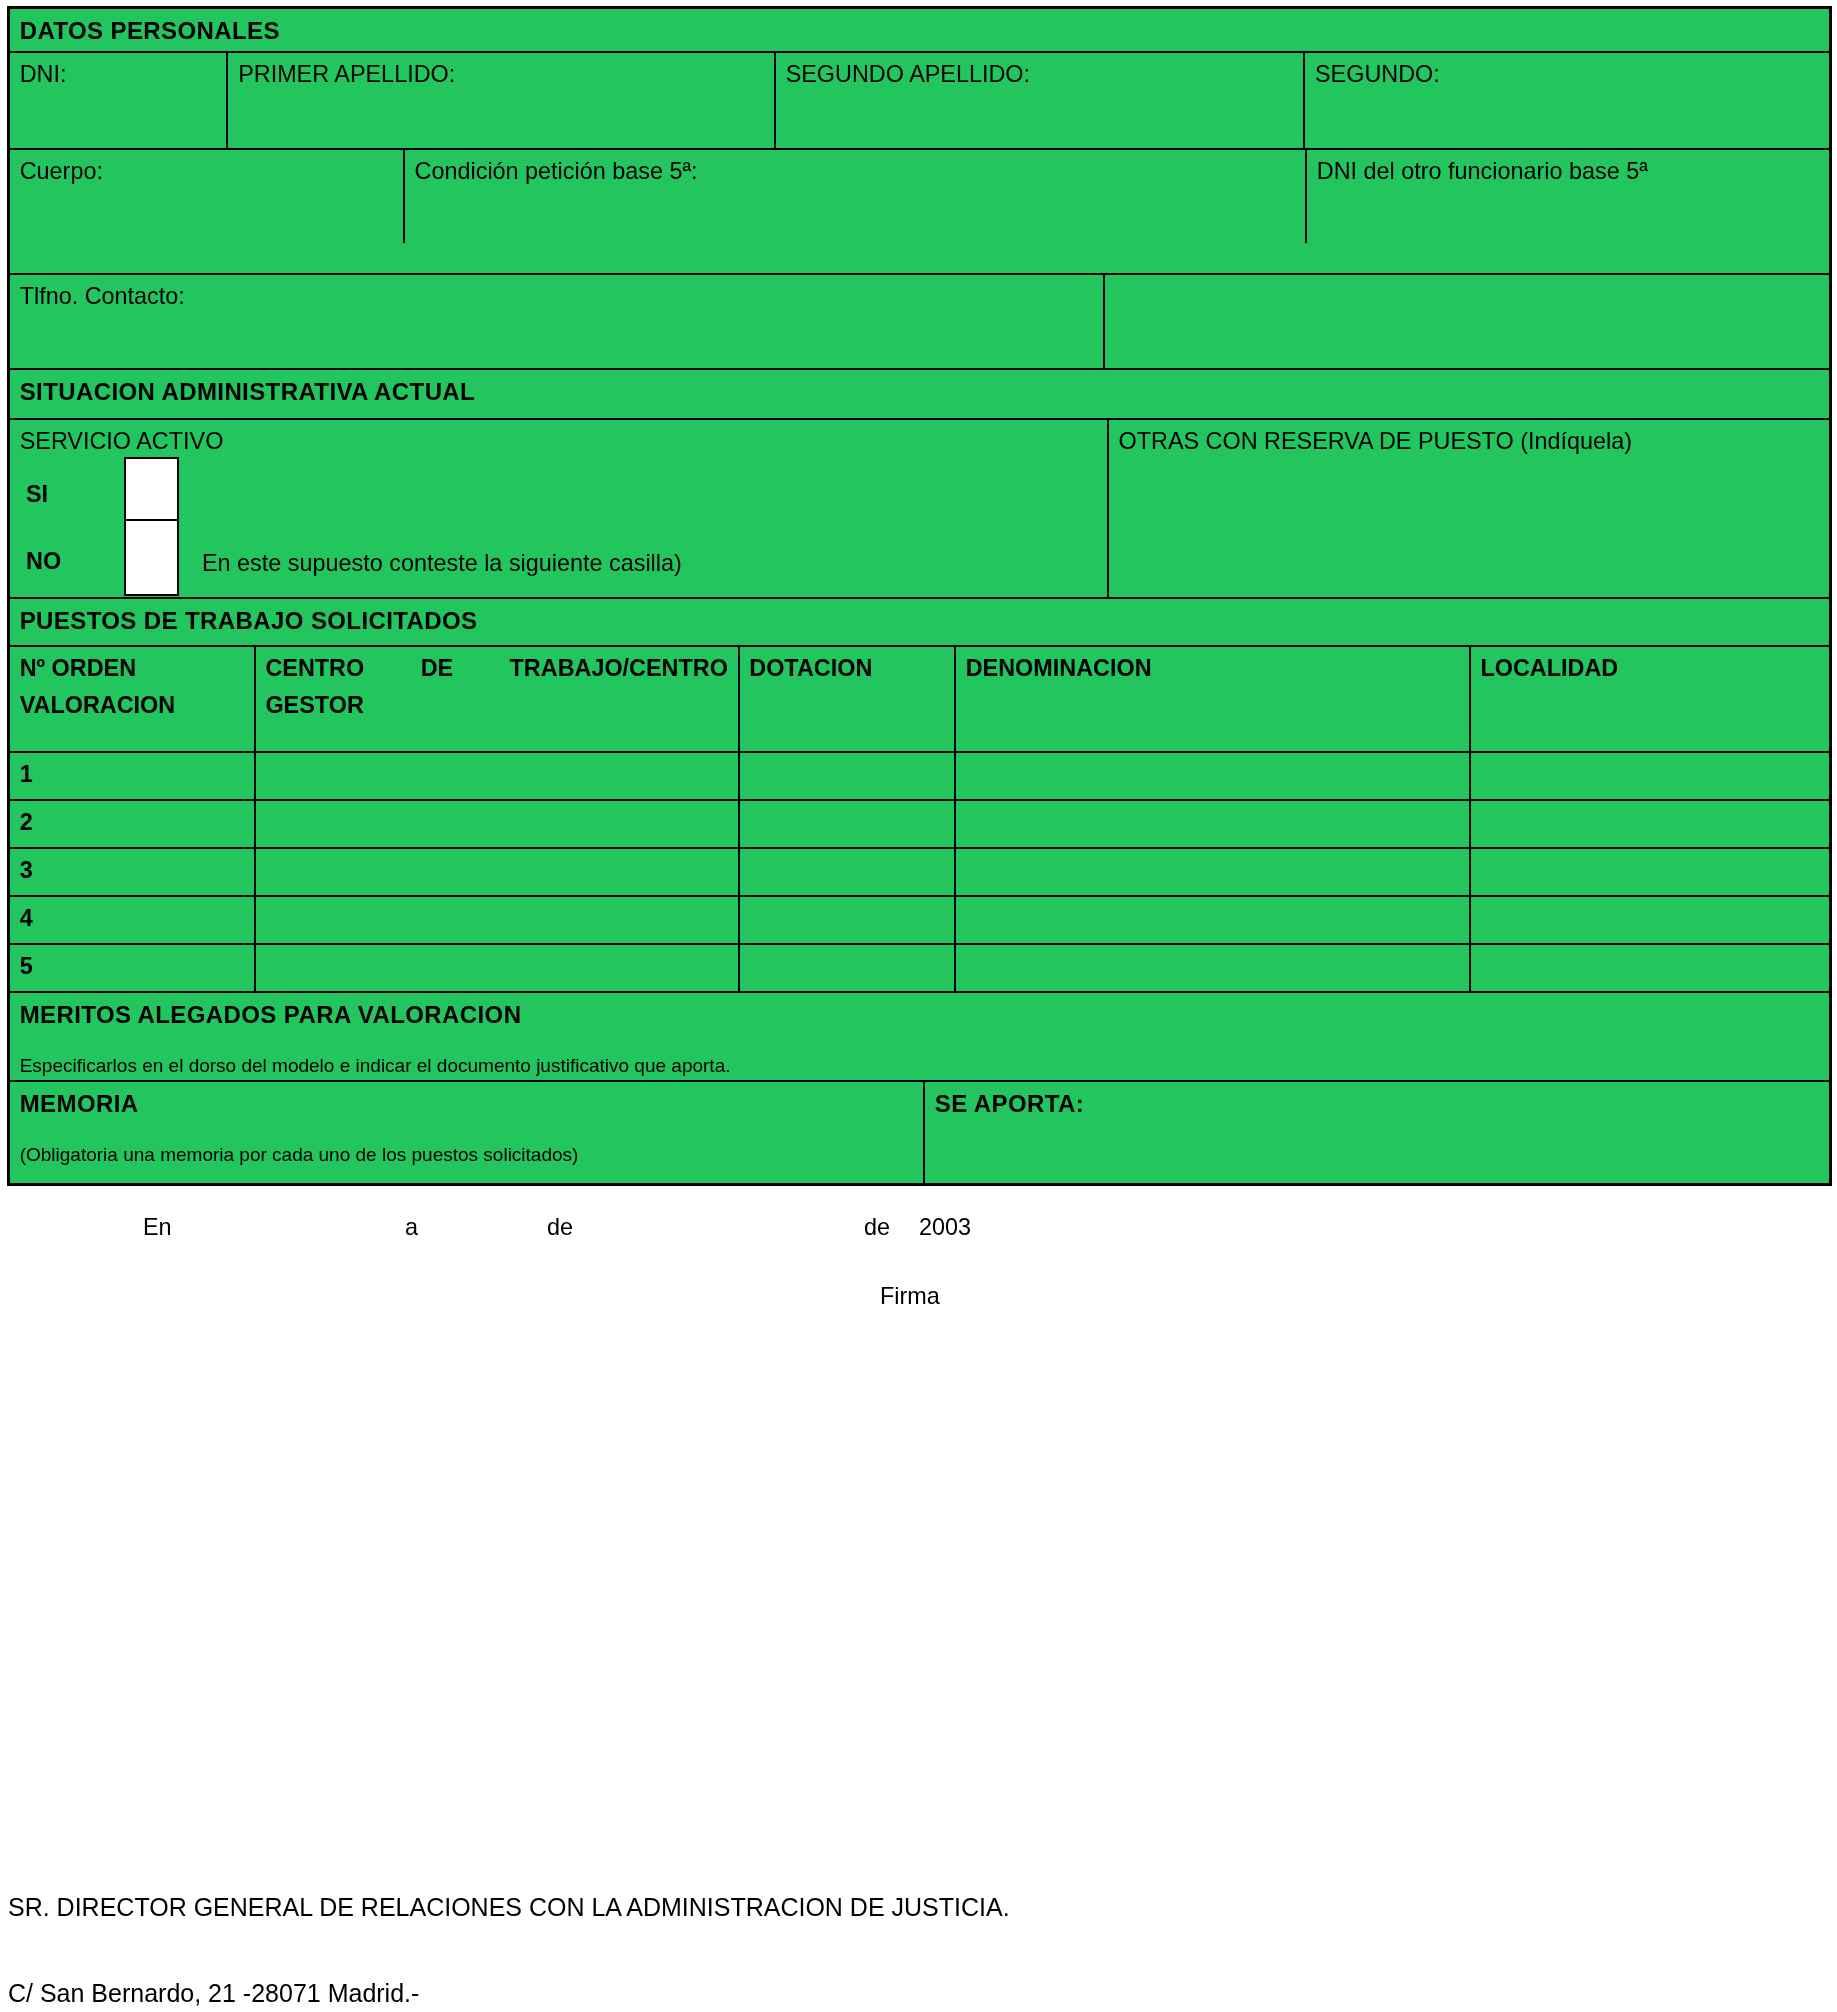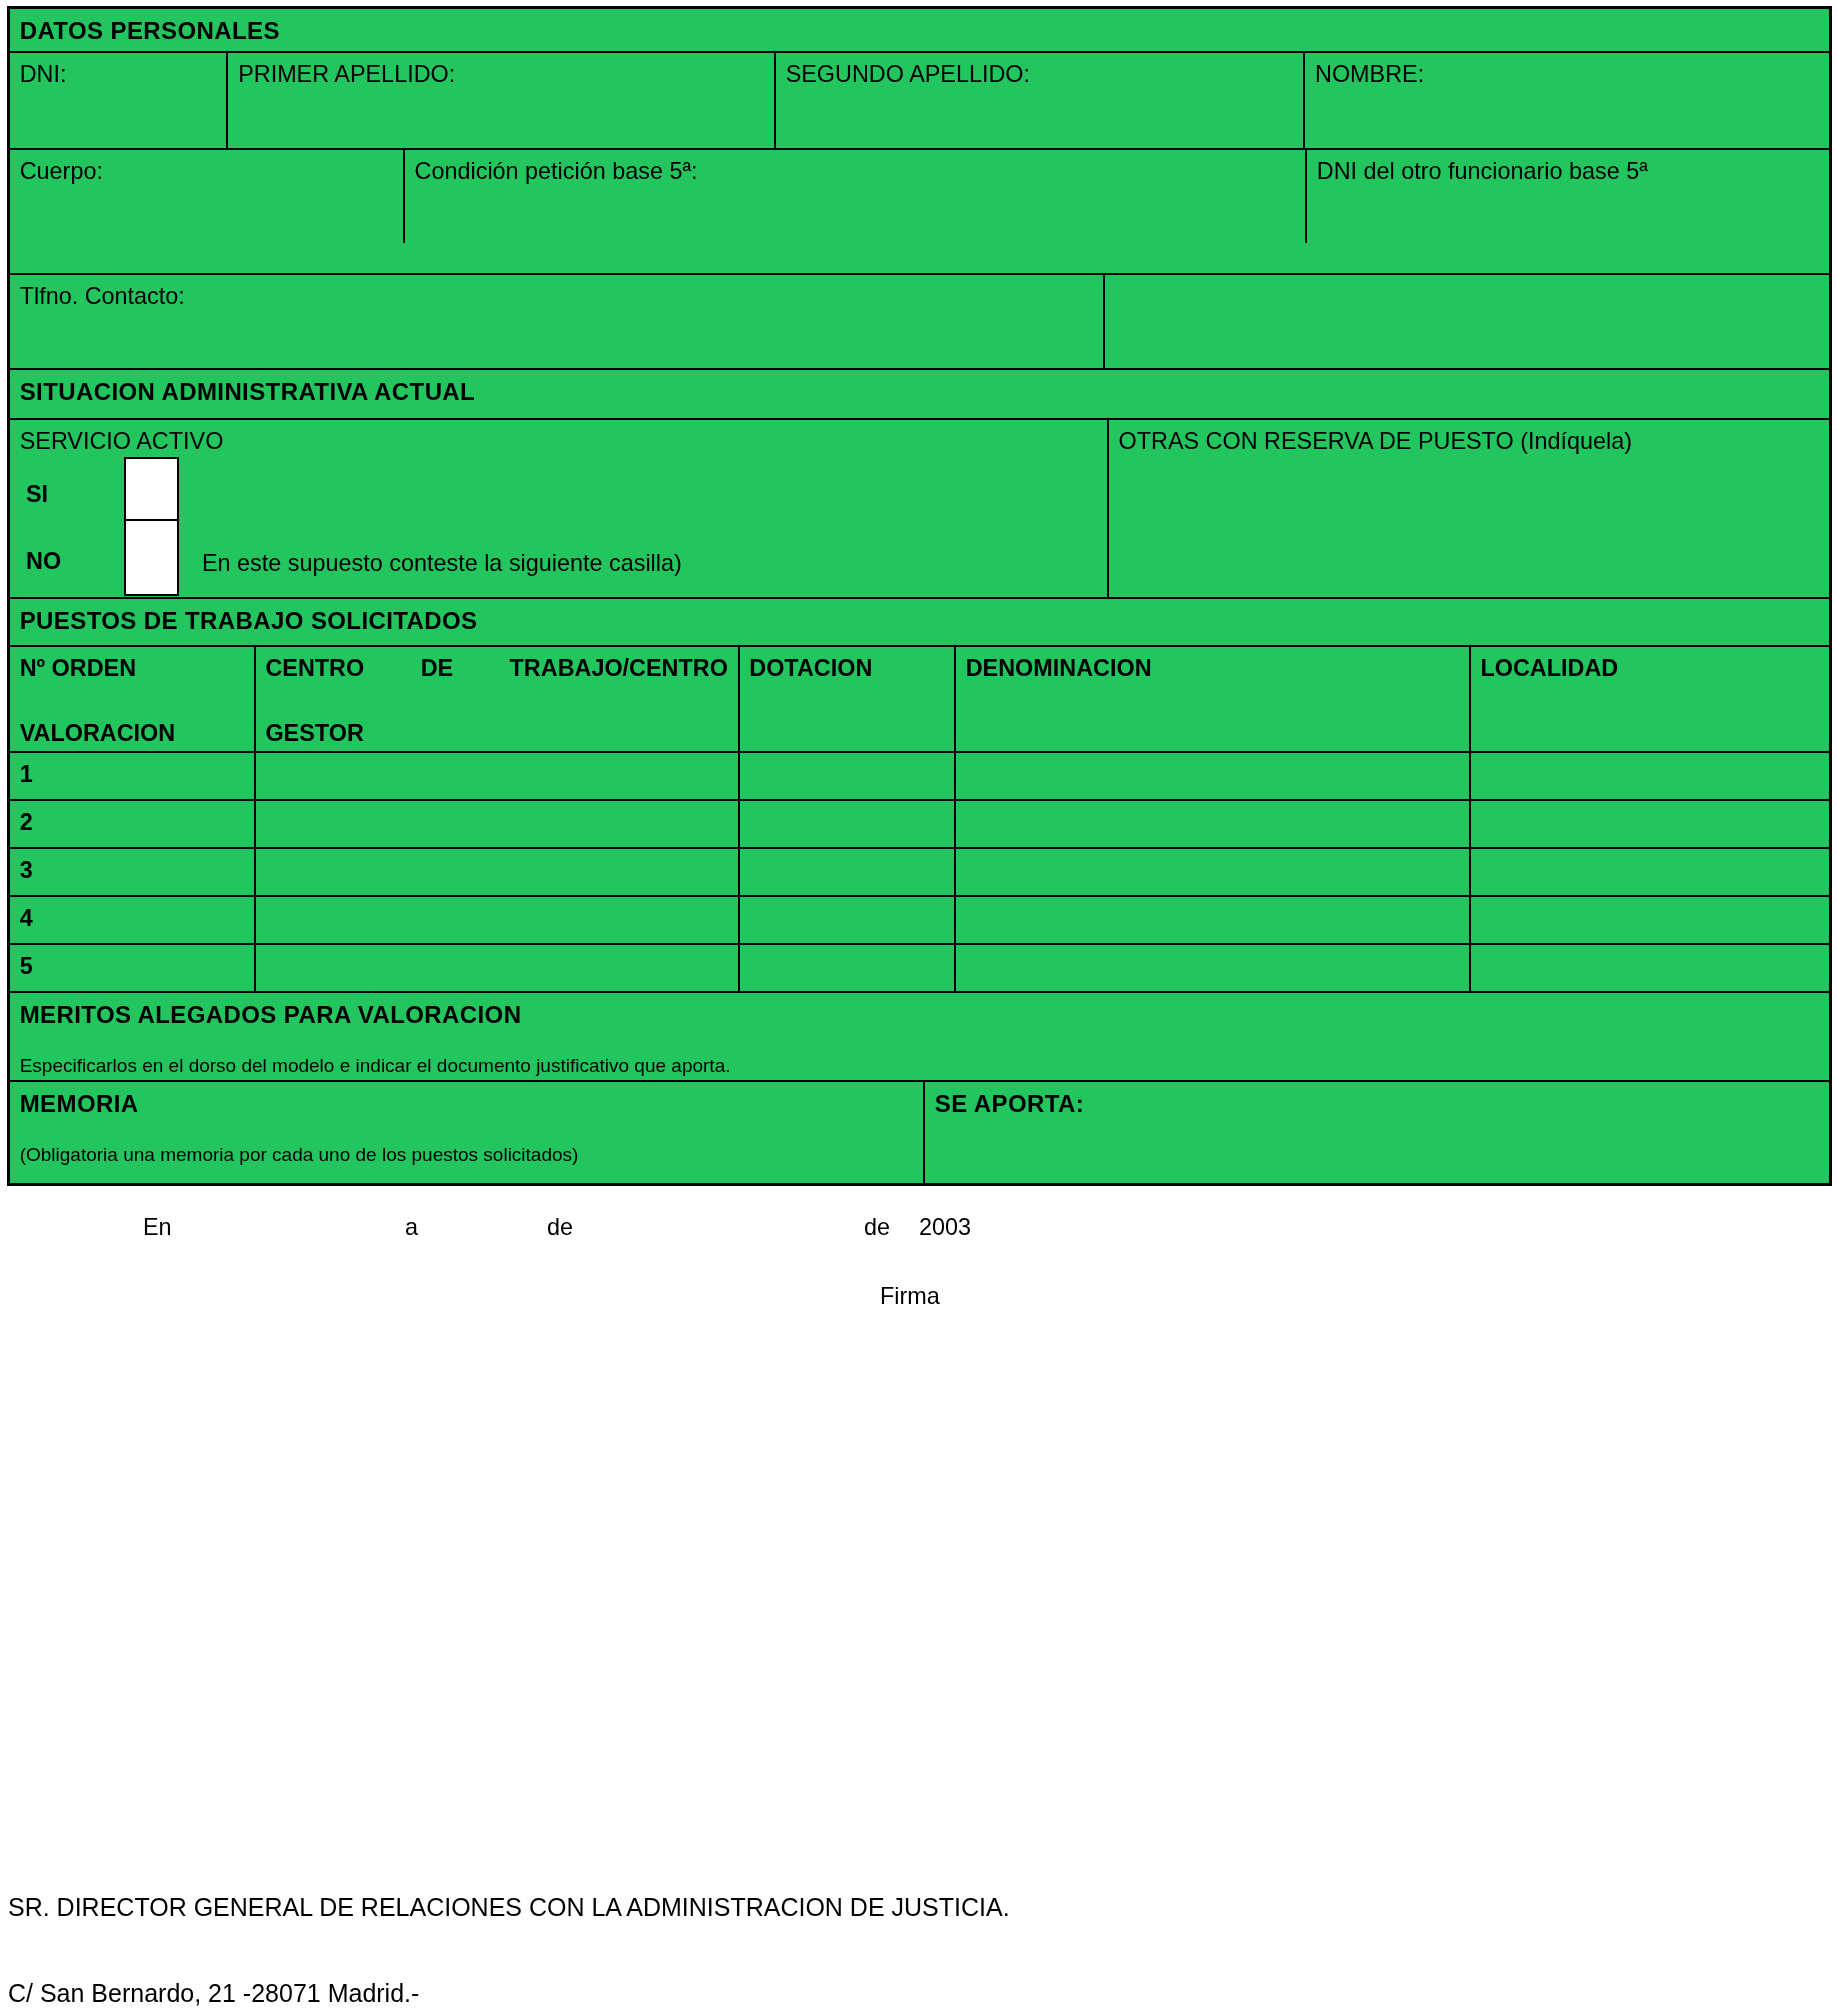--- a/index.html
+++ b/index.html
@@ -47,21 +47,21 @@
 
   
   .w-dni{width:11.9%} .w-pa{width:30.1%} .w-sa{width:29.1%} .w-nom{width:28.9%}
   .w-cuerpo{width:21.6%} .w-cond{width:49.6%} .w-dniotro{width:28.8%}
   .w-tlf{width:60.1%} .w-tlfr{width:39.9%}
   .w-serv{width:60.3%} .w-otras{width:39.7%}
   .w-c1{width:13.4%} .w-c2{width:26.6%} .w-c3{width:11.9%} .w-c4{width:28.3%} .w-c5{width:19.8%}
   .w-mem{width:50.2%} .w-sea{width:49.8%}
 
   .th { font-weight:bold; }
-  .th-stack { display:flex; flex-direction:column; gap:36px; }
+  .th-stack { display:flex; flex-direction:column; gap:8px; }
   .just { text-align:justify; text-align-last:justify; width:100%; }
   .rownum { font-weight:bold; }
 
   
   .serv-cell { padding:0; }
   .serv-title { position:absolute; left:9.7px; top:6.4px; font-size:23.4px;text-align:right; }
   .si-label { position:absolute; left:16px; top:60px; font-weight:bold; }
   .no-label { position:absolute; left:16px; top:127px; font-weight:bold; }
   .check-col { position:absolute; left:114px; top:37px; width:55px; }
   .checkbox { width:55px; border:2.4px solid #000; background:#fff; }
@@ -90,21 +90,21 @@
       <div class="cell w-dni">
         <span>DNI:</span>
       </div>
       <div class="cell w-pa">
         <span>PRIMER APELLIDO:</span>
       </div>
       <div class="cell w-sa">
         <span>SEGUNDO APELLIDO:</span>
       </div>
       <div class="cell w-nom">
-        <span>NOMBRE:</span>
+        <span>SEGUNDO:</span>
       </div>
     </div>
 
     <div class="row h-r2">
       <div class="cell w-cuerpo">
         <span>Cuerpo:</span>
       </div>
       <div class="cell w-cond">
         <span>Condición petición base 5ª:</span>
       </div>

